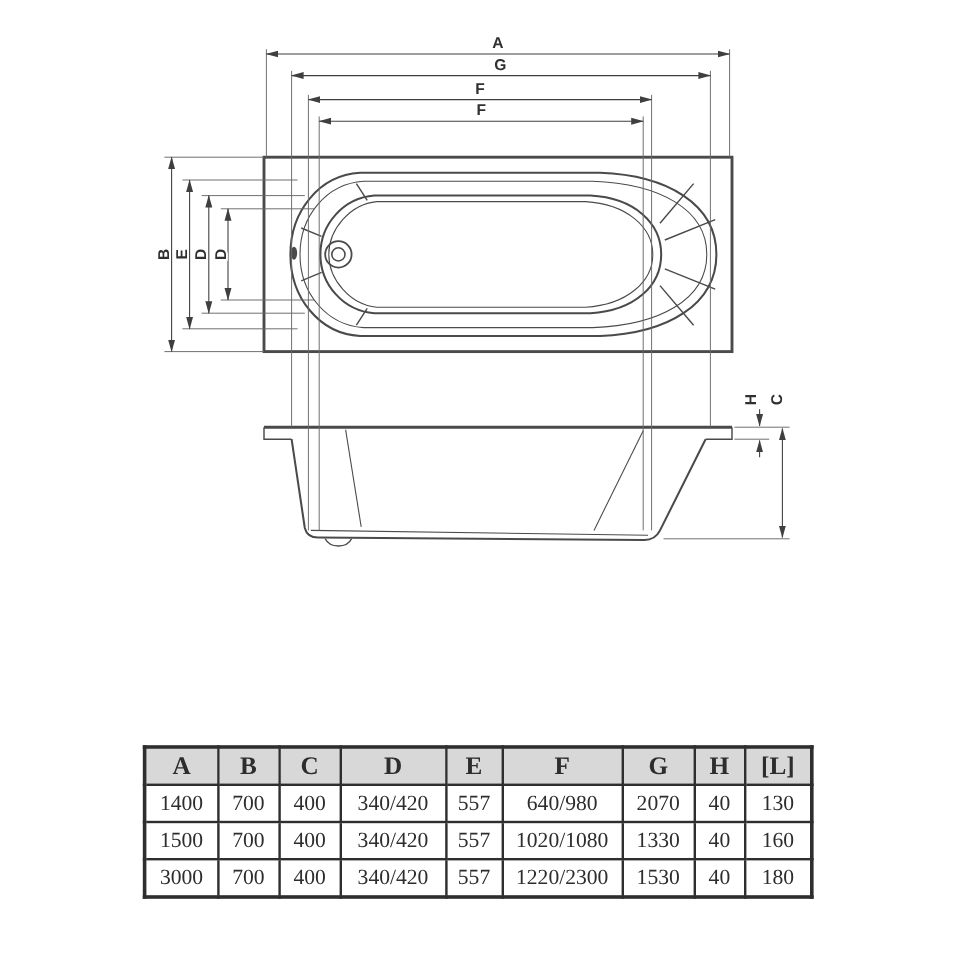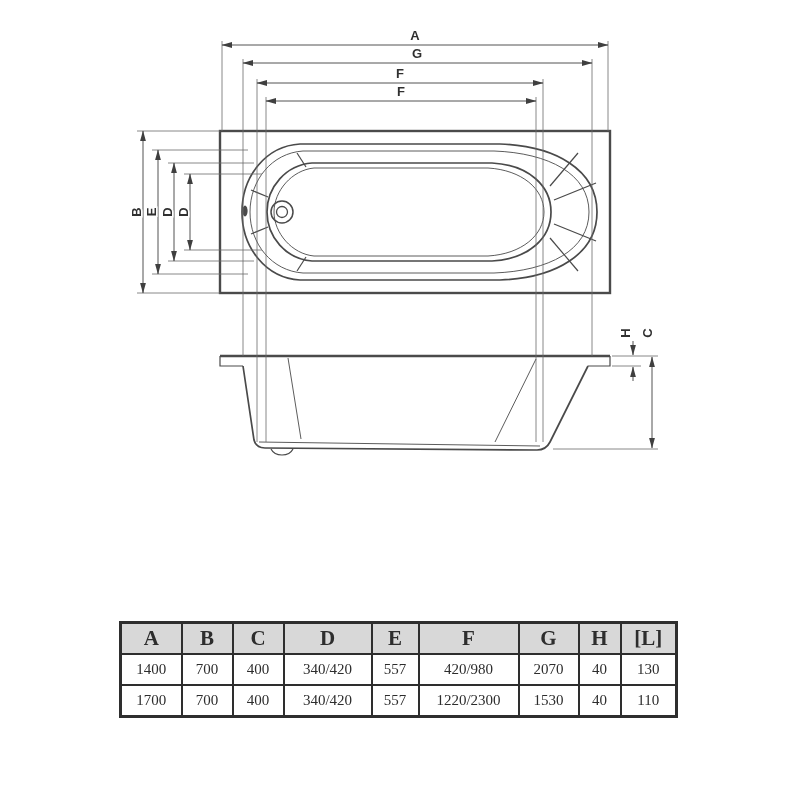--- a/index.html
+++ b/index.html
@@ -26,21 +26,21 @@
   table.dims {
     border-collapse:collapse; table-layout:fixed;
     font-family:"Liberation Serif", serif; color:#2d2d2d;
     border:3px solid #2e2e2e;
   }
   table.dims th, table.dims td {
     border:2px solid #2e2e2e; text-align:center; vertical-align:middle;
     padding:0; overflow:hidden; white-space:nowrap;
   }
   table.dims th { background:#d8d8d8; font-size:21px; font-weight:bold; height:29px; }
-  table.dims td { background:#ffffff; font-size:15px; height:29px; }
+  table.dims td { background:#ffffff; font-size:18px; height:29px; }
 </style>
 </head>
 <body>
 
 <div id="stage">
 
   <svg width="800" height="800" viewBox="0 0 800 800">
     <defs>
       <marker id="arr" viewBox="0 0 11 10" refX="10" refY="5" markerWidth="11" markerHeight="10" markerUnits="userSpaceOnUse" orient="auto-start-reverse">
         <path d="M0,2.1 L10.5,5 L0,7.9 Z" fill="#3f3f3f"></path>
@@ -167,33 +167,44 @@
             <th>[L]</th>
           </tr>
       </thead>
       <tbody>
           <tr>
             <td>1400</td>
             <td>700</td>
             <td>400</td>
             <td>340/420</td>
             <td>557</td>
-            <td>420/980</td>
+            <td>640/980</td>
             <td>2070</td>
             <td>40</td>
             <td>130</td>
           </tr>
           <tr>
-            <td>1700</td>
+            <td>1500</td>
+            <td>700</td>
+            <td>400</td>
+            <td>340/420</td>
+            <td>557</td>
+            <td>1020/1080</td>
+            <td>1330</td>
+            <td>40</td>
+            <td>160</td>
+          </tr>
+          <tr>
+            <td>3000</td>
             <td>700</td>
             <td>400</td>
             <td>340/420</td>
             <td>557</td>
             <td>1220/2300</td>
             <td>1530</td>
             <td>40</td>
-            <td>110</td>
+            <td>180</td>
           </tr>
         </tbody>
     </table>
   </div>
 
 </div>
 
 </body></html>

